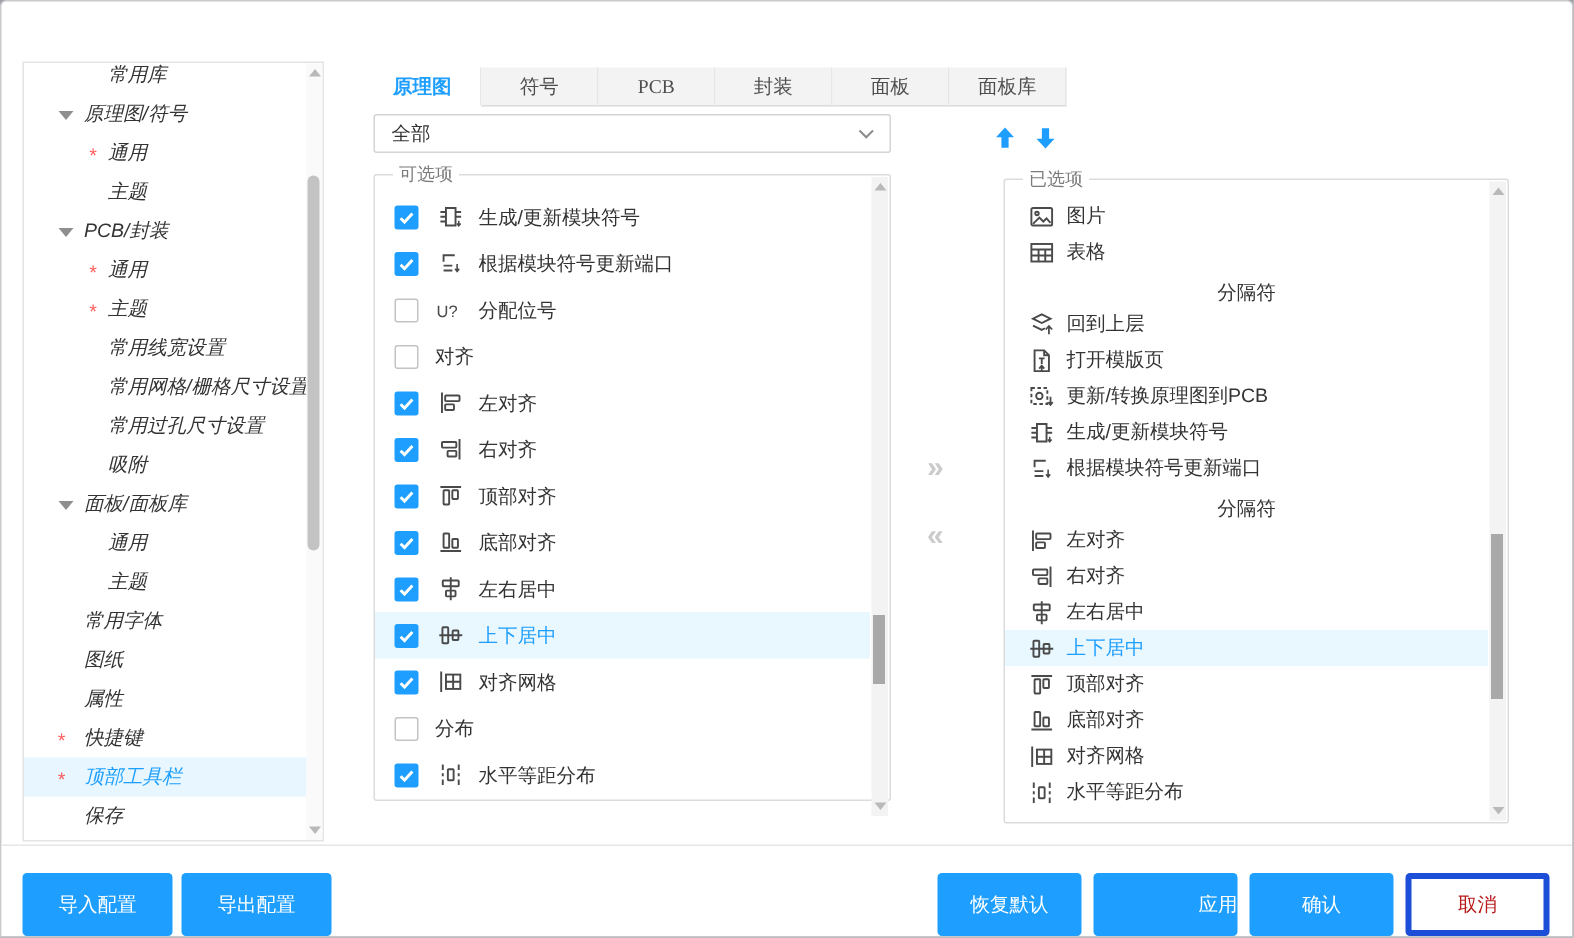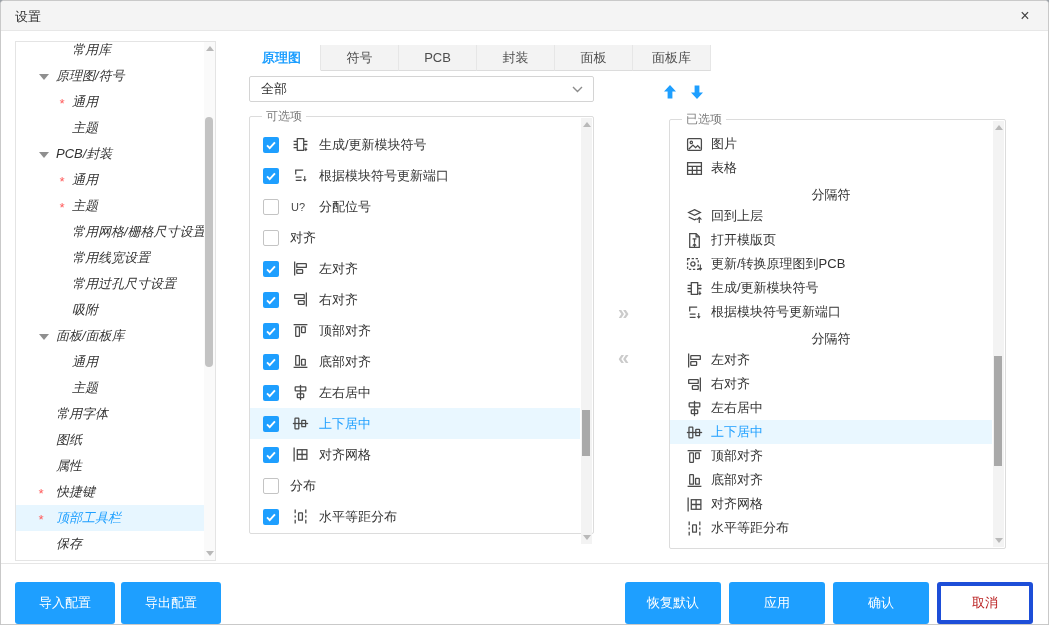--- a/index.html
+++ b/index.html
@@ -31,21 +31,21 @@
   .vscroll { position:absolute; background:#fafafa; width:11px; }
   .vscroll .sar { position:absolute; left:2px; width:0; height:0; border-left:4px solid transparent; border-right:4px solid transparent; }
   .vscroll .up { top:4px; border-bottom:5px solid #b9b9b9; }
   .vscroll .dn { bottom:4px; border-top:5px solid #b9b9b9; }
   .vscroll .thumb { position:absolute; left:1px; width:8px; background:#c3c3c3; border-radius:4px; }
   #sb-side { right:0; top:0; height:518px; }
   #sb-avail { right:1px; top:1px; height:426px; background:#f3f3f3; }
   #sb-sel { right:1px; top:1px; height:426px; background:#f3f3f3; }
 
   
-  .tabbar { position:absolute; left:242px; top:44px; height:26px; display:flex; }
+  .tabbar { position:absolute; left:242px; top:44px; height:26px; display:flex;font-family:Liberation Serif, serif; }
   .tab { width:78px; height:26px; line-height:25px; text-align:center; font-size:13px; color:#4d4d4d;
          background:#f3f3f3; border-bottom:1px solid #dcdcdc; border-right:1px solid #e6e6e6; cursor:pointer; }
   .tab.active { background:#fff; color:#1e9fff; font-weight:bold; border-bottom:1px solid #fff; border-right:1px solid #e6e6e6; }
 
   
   .dropdown { position:absolute; left:248px; top:75px; width:345px; height:26px; border:1px solid #d4d4d4;
               border-radius:2px; font-size:13px; color:#333; line-height:24px; padding-left:11px; cursor:pointer; background:#fff; }
   .dropdown svg { position:absolute; right:10px; top:9px; }
 
   
@@ -78,45 +78,41 @@
   #xfer-r { top:300px; } #xfer-l { top:345px; }
 
   
   .footer { position:absolute; left:0; top:562px; width:100%; height:63px; border-top:1px solid #e6e6e6; background:#fff; }
   .btn { position:absolute; top:18px; height:42px; border:none; border-radius:3px; background:#1e9fff; color:#fff;
          font-size:13px; font-family:inherit; cursor:pointer; }
   .btn.ghost { background:#fff; border:4px solid #1d4ed8; color:#b91c1c; }
   #btn-import { left:14px;  width:100px; }
   #btn-export { left:120px; width:100px; }
   #btn-restore{ left:624px; width:96px; }
-  #btn-apply  { left:728px; width:96px; }
+  #btn-apply  { left:728px; width:96px;text-align:right; }
   #btn-ok     { left:832px; width:96px; }
   #btn-cancel { left:936px; width:96px; }
 </style>
 </head>
 <body>
 
 <div class="dialog">
 
-  <div class="titlebar">
-    <span class="title">设置</span>
-    <span class="close">×</span>
-  </div>
 
   <div class="sidebar">
     <div class="tree" id="tree">
         <div class="tree-row"><span class="lbl-l2">常用库</span></div>
         <div class="tree-row"><span class="tri"></span><span class="lbl-l1">原理图/符号</span></div>
         <div class="tree-row"><span class="req p2">*</span><span class="lbl-l2">通用</span></div>
         <div class="tree-row"><span class="lbl-l2">主题</span></div>
         <div class="tree-row"><span class="tri"></span><span class="lbl-l1">PCB/封装</span></div>
         <div class="tree-row"><span class="req p2">*</span><span class="lbl-l2">通用</span></div>
         <div class="tree-row"><span class="req p2">*</span><span class="lbl-l2">主题</span></div>
+        <div class="tree-row"><span class="lbl-l2">常用线宽设置</span></div>
         <div class="tree-row"><span class="lbl-l2">常用网格/栅格尺寸设置</span></div>
-        <div class="tree-row"><span class="lbl-l2">常用线宽设置</span></div>
         <div class="tree-row"><span class="lbl-l2">常用过孔尺寸设置</span></div>
         <div class="tree-row"><span class="lbl-l2">吸附</span></div>
         <div class="tree-row"><span class="tri"></span><span class="lbl-l1">面板/面板库</span></div>
         <div class="tree-row"><span class="lbl-l2">通用</span></div>
         <div class="tree-row"><span class="lbl-l2">主题</span></div>
         <div class="tree-row"><span class="lbl-l1">常用字体</span></div>
         <div class="tree-row"><span class="lbl-l1">图纸</span></div>
         <div class="tree-row"><span class="lbl-l1">属性</span></div>
         <div class="tree-row"><span class="req p1">*</span><span class="lbl-l1">快捷键</span></div>
         <div class="tree-row selected"><span class="req p1">*</span><span class="lbl-l1">顶部工具栏</span></div>

